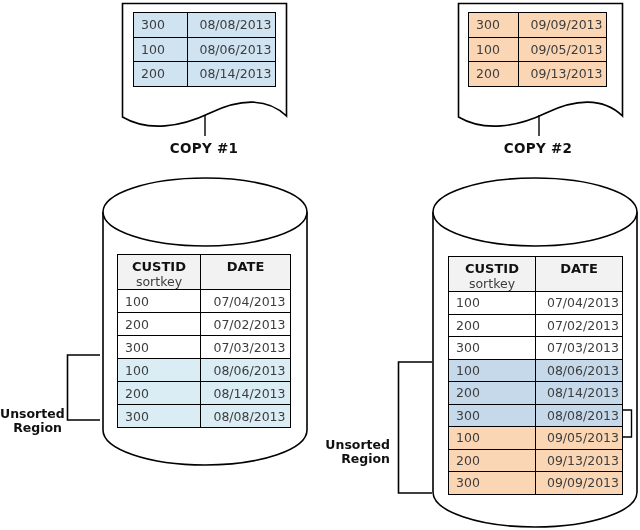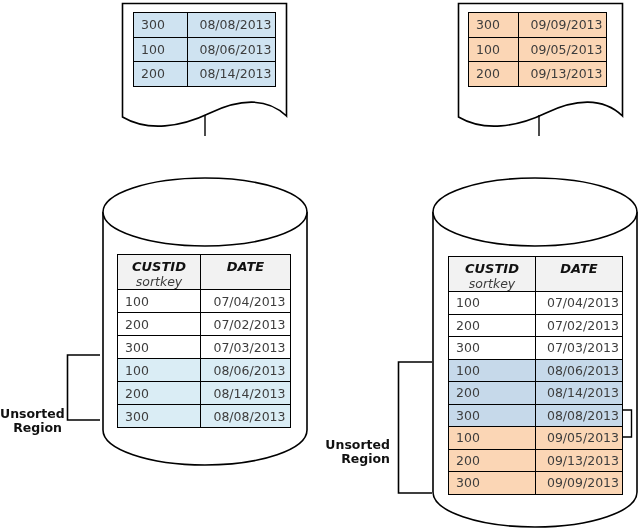--- a/index.html
+++ b/index.html
@@ -19,21 +19,21 @@
 
   
   .copytable tr{height:24.5px;}
   .copytable.copy1 td{background:var(--copy1-fill,#cfe3f1);}
   .copytable.copy2 td{background:var(--copy2-fill,#fbd6b5);}
   .copytable{left:133px;top:12px;width:142px;}
   .copytable.copy2{left:468px;width:138px;}
 
   
   .dbtable th{background:var(--header-fill,#f2f2f2);font-size:13px;color:#111;
-    font-weight:bold;text-align:center;vertical-align:top;padding:4px 0 0 0;font-style:italic;}
+    font-weight:bold;text-align:center;vertical-align:top;padding:4px 0 0 0;}
   .dbtable th .sub{display:block;font-weight:normal;font-size:12.5px;color:var(--text,#3d3d3d);line-height:15px;}
   .dbtable th .main{display:block;line-height:15px;}
   .dbtable1{left:117px;top:254px;width:173px;}
   .dbtable1 tr{height:23px;} .dbtable1 tr.hrow{height:35px;}
   .dbtable2{left:448px;top:256px;width:174px;}
   .dbtable2 tr{height:22.5px;} .dbtable2 tr.hrow{height:34px;}
   tr.u1 td{background:var(--unsorted1-fill,#daedf5);}
   tr.u2b td{background:var(--unsorted2-blue-fill,#c6d9ea);}
   tr.u2o td{background:var(--copy2-fill,#fbd6b5);}
 
@@ -110,20 +110,22 @@
       <td>100</td>
       <td class="c2">09/05/2013</td>
     </tr>
     <tr>
       <td>200</td>
       <td class="c2">09/13/2013</td>
     </tr>
   </tbody>
     </table>
 
+  <div class="copylabel c1">COPY #1</div>
+  <div class="copylabel c2">COPY #2</div>
 
   <table class="dbtable dbtable1">
     <colgroup>
         <col style="width:83px">
         <col style="width:90px">
       </colgroup>
     <tbody>
         <tr class="hrow">
       <th>
         <span class="main">CUSTID</span>

